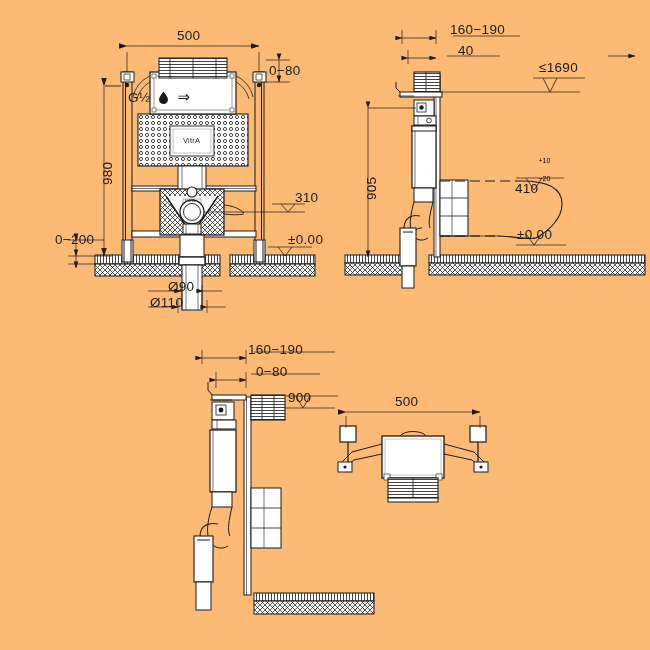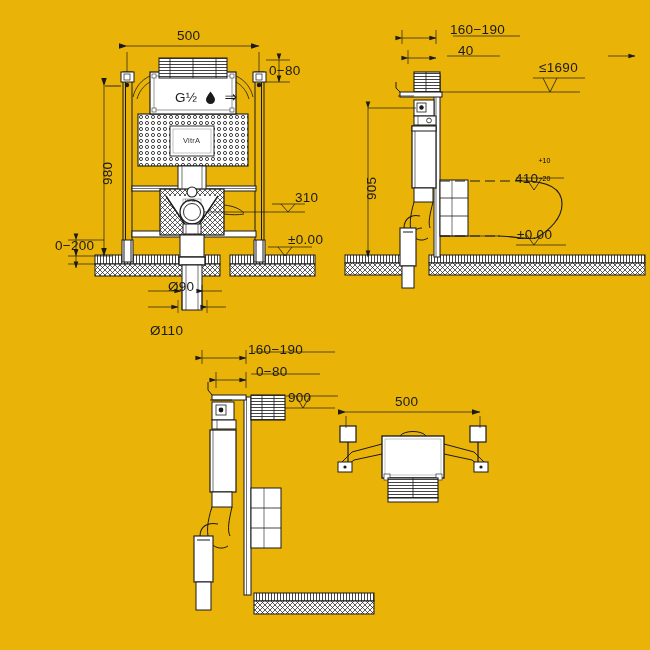--- a/index.html
+++ b/index.html
@@ -1,17 +1,17 @@
 <!DOCTYPE html>
 <html><head>
 <meta charset="utf-8">
 <style>
   html,body{margin:0;padding:0;background:#ffffff;}
   body{font-family:"Liberation Sans",sans-serif;}
-  #sheet{position:relative;width:650px;height:650px;background:#eab308;overflow:hidden;}
+  #sheet{position:relative;width:650px;height:650px;background:#fdba74;overflow:hidden;}
   .vw{position:absolute;}
   .dimtxt{position:absolute;font-family:"Liberation Sans",sans-serif;font-size:13px;color:#1a1a1a;white-space:nowrap;letter-spacing:0.3px;}
   .dimtxt.big{font-size:13.5px;}
   .vert{transform-origin:0 0;transform:rotate(-90deg);}
   .sup{font-size:7px;line-height:6px;display:inline-block;vertical-align:top;text-align:left;}
   .supwrap{display:inline-block;vertical-align:top;position:relative;top:-2px;}
   svg{display:block;overflow:visible;}
 </style>
 </head>
 <body>
@@ -185,27 +185,27 @@
           <line x1="207" y1="307" x2="226" y2="307" marker-start="url(#arrHeadS)"></line>
           <line x1="178" y1="300" x2="178" y2="313" stroke-width="0.6"></line>
           <line x1="207" y1="300" x2="207" y2="313" stroke-width="0.6"></line>
         </g>
       </g>
     </svg>
 
     <div class="dimtxt big" style="left:177px;top:28px;">500</div>
     <div class="dimtxt big" style="left:269px;top:63px;">0−80</div>
     <div class="dimtxt big vert" style="left:100px;top:185px;">980</div>
-    <div class="dimtxt big" style="left:55px;top:238px;">0−200</div>
+    <div class="dimtxt big" style="left:55px;top:232px;">0−200</div>
     <div class="dimtxt big" style="left:295px;top:190px;">310</div>
     <div class="dimtxt big" style="left:288px;top:232px;">±0.00</div>
     <div class="dimtxt big" style="left:168px;top:279px;">Ø90</div>
-    <div class="dimtxt big" style="left:150px;top:295px;margin-top:28px;">Ø110</div>
-
-    <div style="position:absolute;left:128px;top:88px;display:flex;align-items:center;gap:8px;margin-left:47px;">
+    <div class="dimtxt big" style="left:150px;top:295px;">Ø110</div>
+
+    <div style="position:absolute;left:128px;top:88px;display:flex;align-items:center;gap:8px;">
       <span class="dimtxt big" style="position:static;">G½</span>
       <svg width="11" height="13" viewBox="0 0 11 13">
         <path d="M5.5,0.5 C5.5,0.5 10,6 10,8.6 A4.5,4.5 0 0 1 1,8.6 C1,6 5.5,0.5 5.5,0.5 z" fill="#1a1a1a"></path>
       </svg>
       <span class="dimtxt" style="position:static;font-size:15px;">⇒</span>
     </div>
 
     <div class="dimtxt" style="left:183px;top:136px;font-size:7.5px;letter-spacing:0.2px;color:#333;">VitrA</div>
     <div class="dimtxt" style="left:185px;top:198px;font-size:4px;color:#333;">VitrA</div>
   </div>
@@ -305,21 +305,21 @@
 
           <line x1="268" y1="56" x2="295" y2="56" marker-end="url(#arrHeadS)"></line>
         </g>
       </g>
     </svg>
 
     <div class="dimtxt big" style="left:110px;top:22px;">160−190</div>
     <div class="dimtxt big" style="left:118px;top:43px;">40</div>
     <div class="dimtxt big" style="left:199px;top:60px;">≤1690</div>
     <div class="dimtxt big vert" style="left:24px;top:200px;">905</div>
-    <div style="position:absolute;left:175px;top:160px;display:flex;align-items:center;">
+    <div style="position:absolute;left:175px;top:160px;display:flex;align-items:flex-end;">
       <span class="dimtxt big" style="position:static;">410</span>
       <span class="supwrap">
         <span class="sup">+10</span><br>
         <span class="sup">−20</span>
       </span>
     </div>
     <div class="dimtxt big" style="left:177px;top:227px;">±0.00</div>
   </div>
 
   <div class="vw" style="left:150px;top:340px;width:260px;height:300px;">

